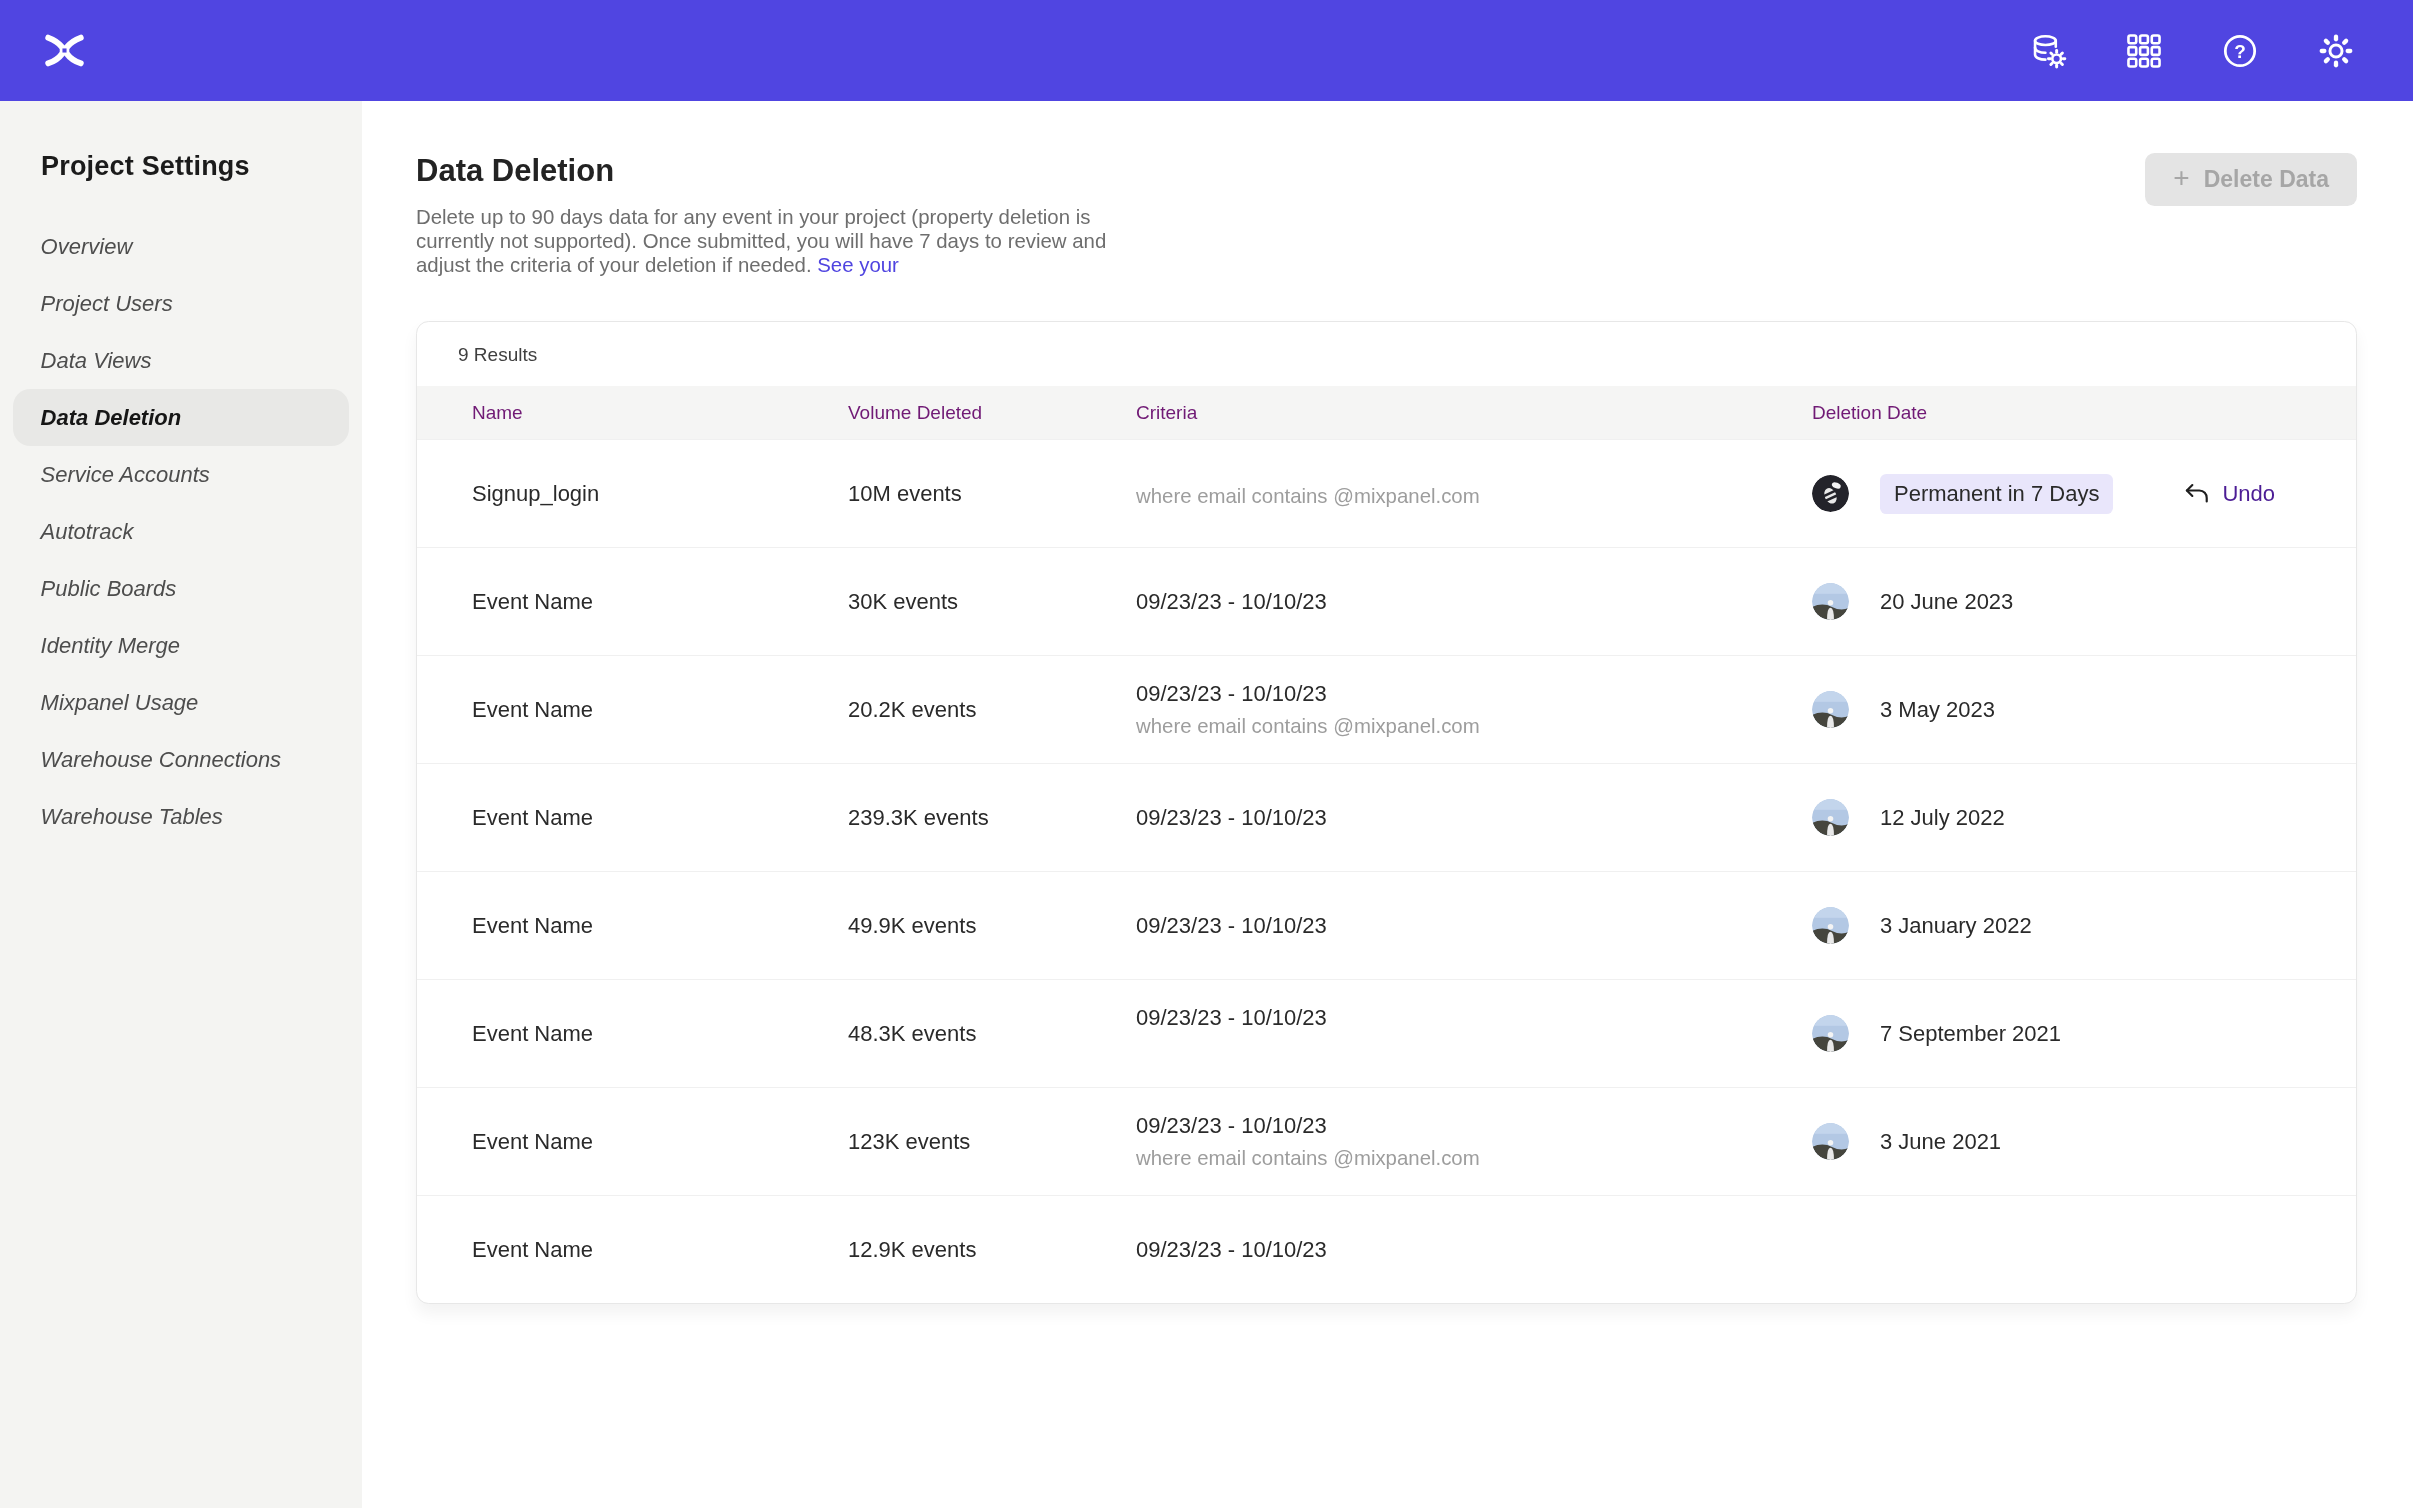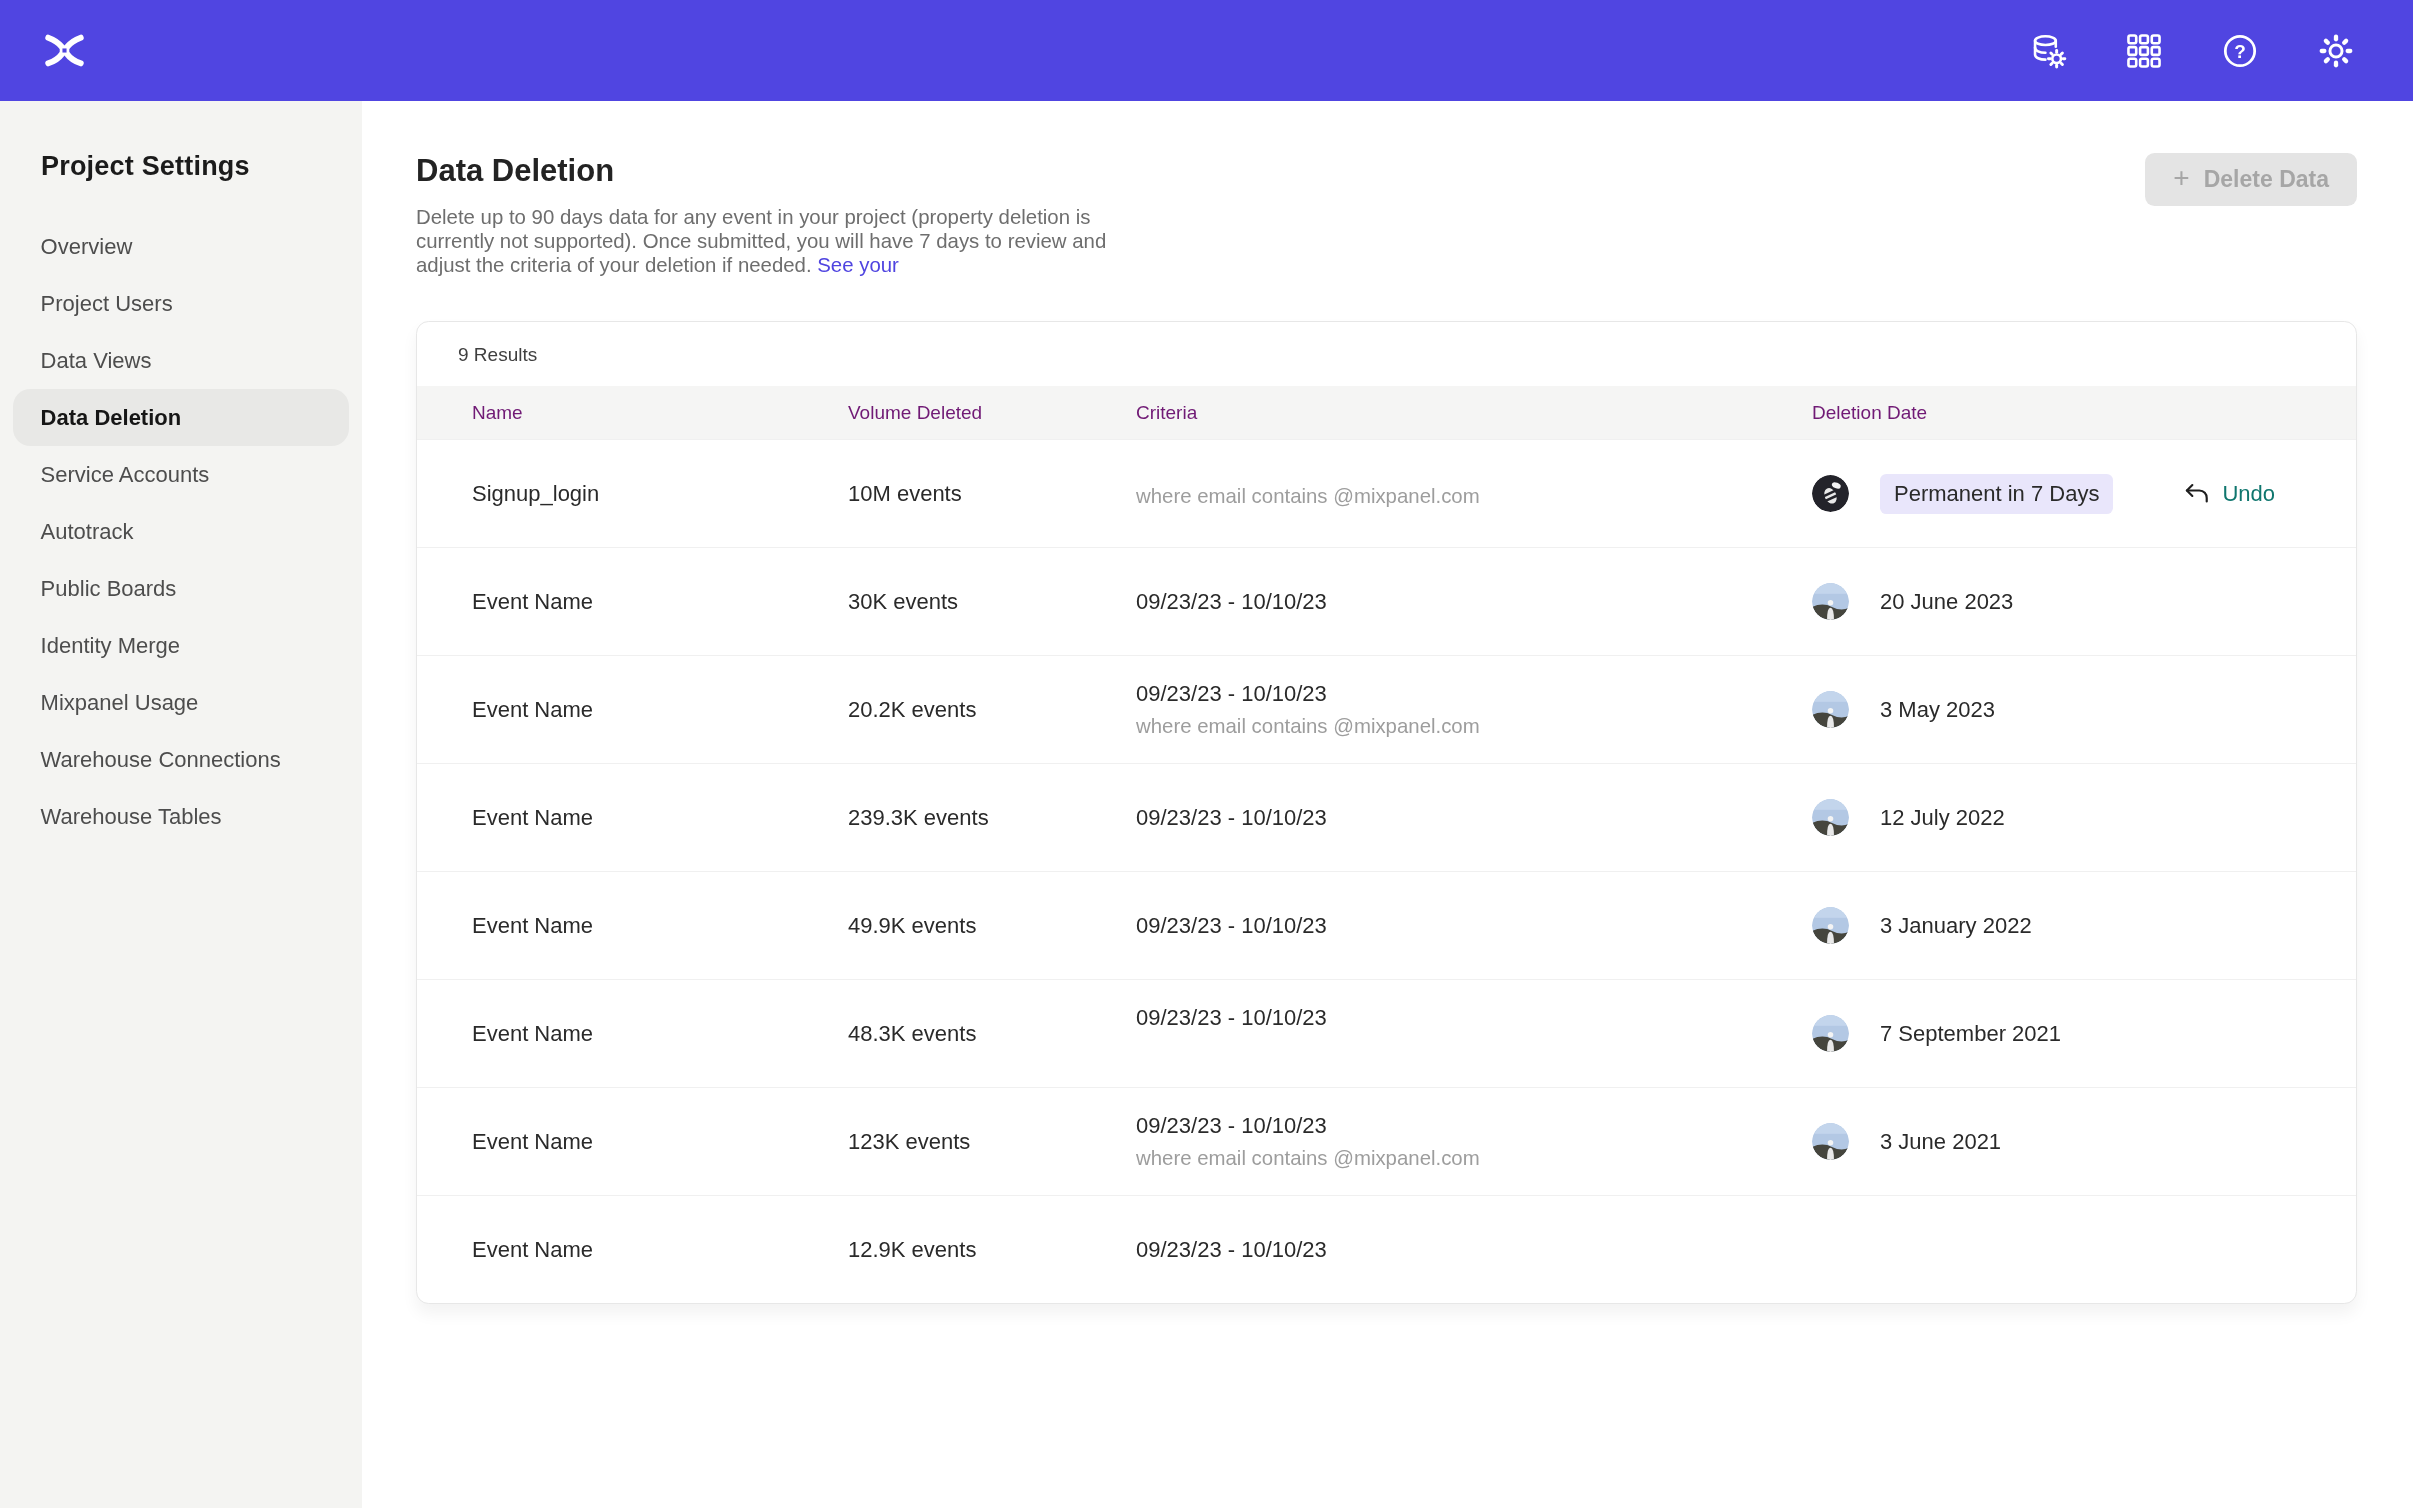--- a/index.html
+++ b/index.html
@@ -31,20 +31,21 @@
   }
   .sidebar-title {
     margin:0 0 36px 41px; font-size:27px; font-weight:700; color:#1b1b1b;
     letter-spacing:0.2px;
   }
   .nav { list-style:none; margin:0; padding:0 12.6px; }
   .nav-item {
     height:57px; display:flex; align-items:center; padding-left:28px;
     font-size:22px; color:#4d4d4d; border-radius:17.3px; cursor:pointer;
     white-space:nowrap;
+    font-style:italic;
   }
   .nav-item.active { background:#e8e8e6; color:#161616; font-weight:700; }
 
   
   .main { flex:1; position:relative; padding:52px 57px 0 54px; background:#ffffff; }
   .page-title { margin:0; font-size:31px; font-weight:700; color:#232323; }
   .page-desc {
     margin-top:15.7px; max-width:711px;
     font-size:20.4px; line-height:24px; color:#6e6e6e;
   }
@@ -92,21 +93,21 @@
 
   .date-cell { display:flex; align-items:center; gap:31px; }
   .avatar { width:37px; height:37px; border-radius:50%; flex:0 0 auto; display:block; }
 
   .badge {
     background:#e9e6fb; border-radius:6.3px; padding:7px 14px;
     font-size:22px; color:#2a2a2a; white-space:nowrap;
   }
   .undo-group {
     display:flex; align-items:center; gap:11px; margin-left:39px;
-    font-size:22px; color:#0f766e; cursor:pointer; white-space:nowrap;
+    font-size:22px; color:#4c1d95; cursor:pointer; white-space:nowrap;
   }
   .undo-icon { width:28px; height:28px; display:block; }
 </style>
 </head>
 <body>
 
 <header class="topbar">
   <svg class="logo" viewBox="0 0 48 48">
     <g stroke="#ffffff" stroke-width="7" stroke-linecap="round" fill="none">
       <path d="M5 9 Q16 13 21 20"></path>

